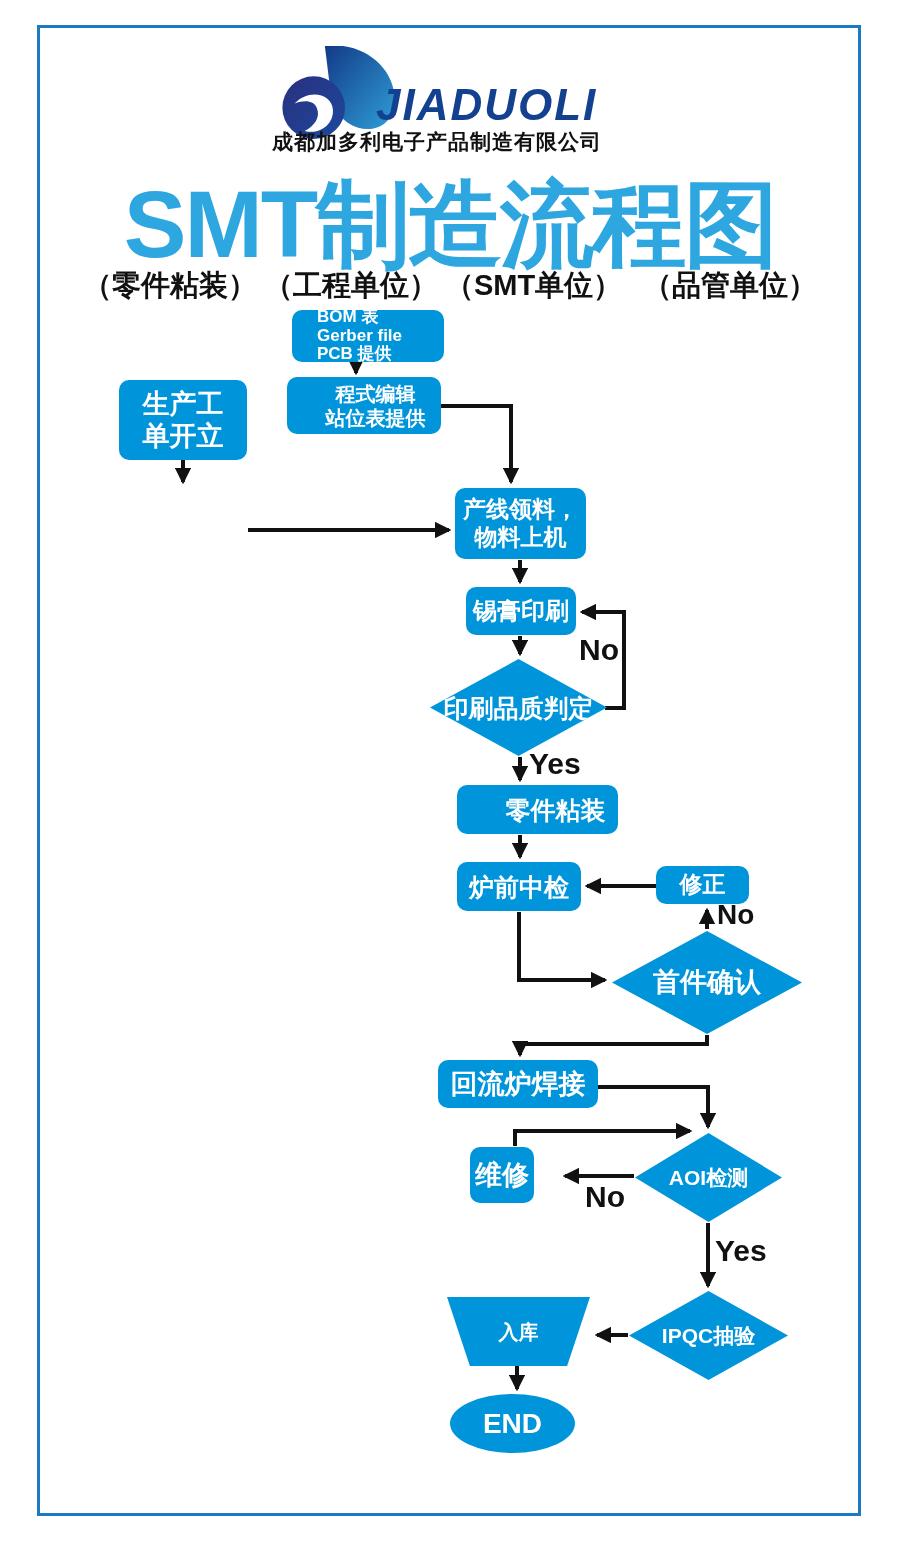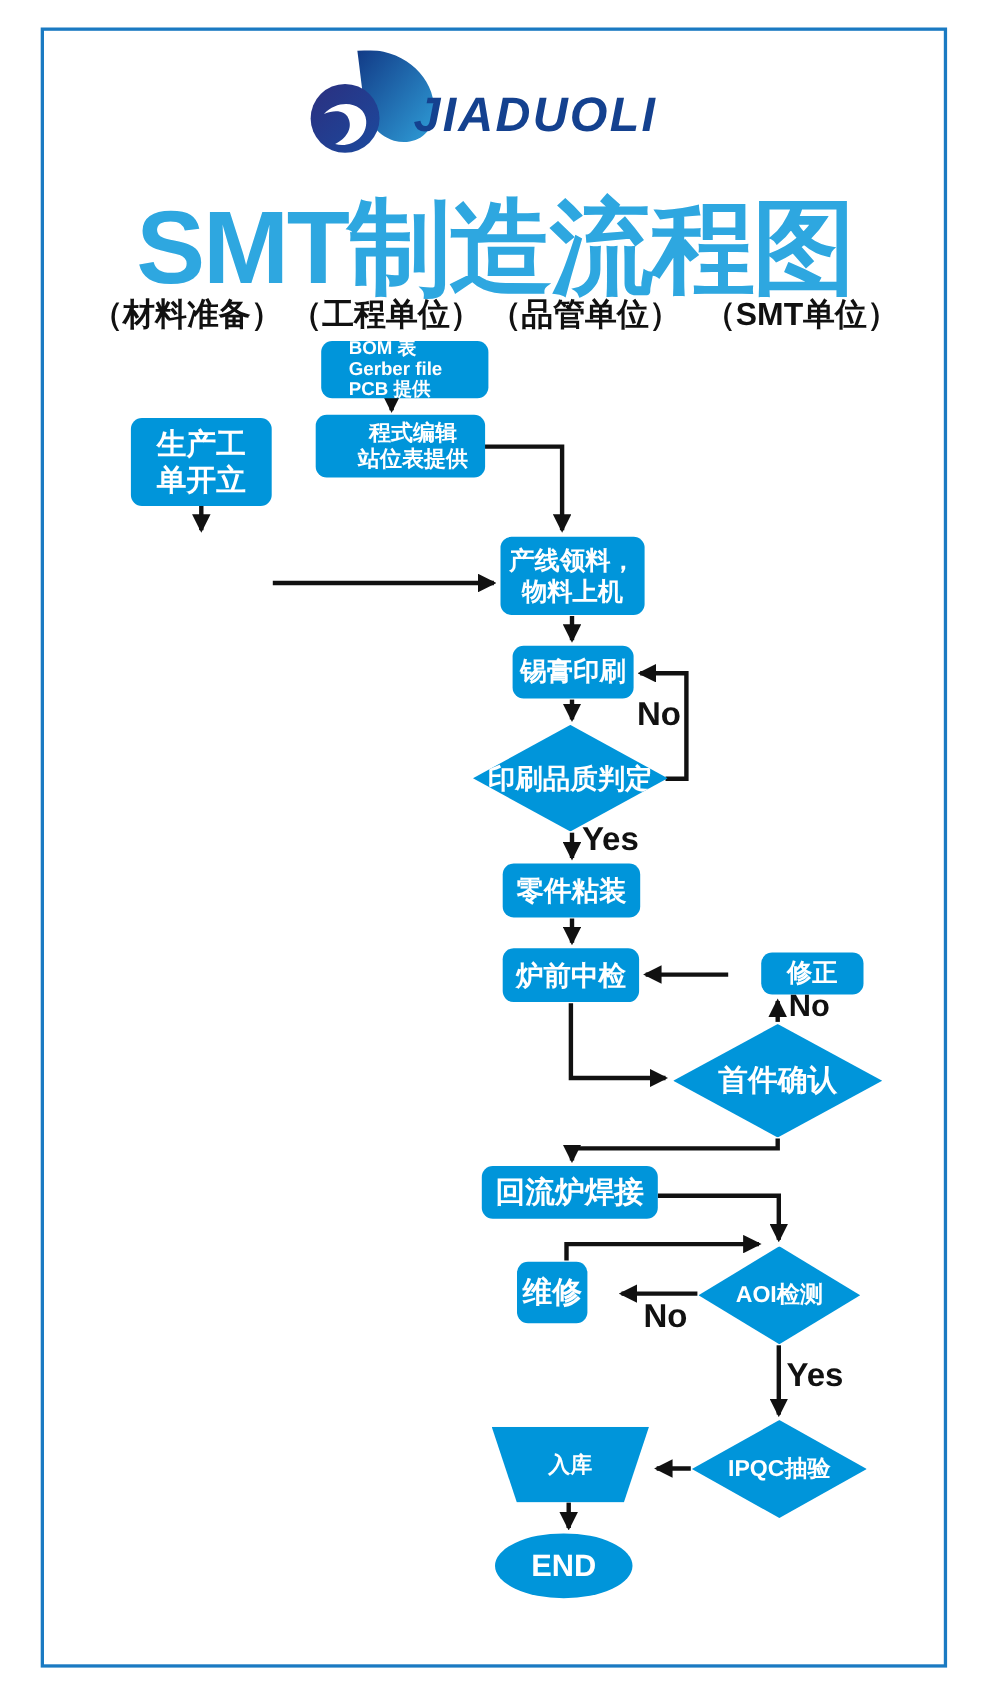--- a/index.html
+++ b/index.html
@@ -46,26 +46,27 @@
       <linearGradient id="gcirc" x1="0" y1="0" x2="1" y2="1">
         <stop offset="0" stop-color="#2b2f7f"></stop>
           <stop offset="1" stop-color="#1b4a9e"></stop>
       </linearGradient>
     </defs>
     <path d="M44,0 C82,-5 113,22 113,52 C114,75 96,86 77,81 C61,76 52,62 50,47 C48,33 46,15 44,0 Z" fill="url(#gsail)"></path>
     <circle cx="33" cy="61" r="31" fill="url(#gcirc)"></circle>
     <path d="M14,57 C28,42 51,47 52,63 C53,78 38,88 24,84 C34,79 40,70 36,61 C33,54 24,53 14,57 Z" fill="#ffffff"></path>
   </svg>
   <div class="brand">JIADUOLI</div>
+  <div class="company">成都加多利电子产品制造有限公司</div>
   <div class="title">SMT制造流程图</div>
   <div class="units">
-    <span>（材料准备）</span>
+    <span>（零件粘装）</span>
     <span>（工程单位）</span>
+    <span>（SMT单位）</span>
     <span>（品管单位）</span>
-    <span>（SMT单位）</span>
   </div>
 
   <svg class="connectors" viewBox="0 0 900 1543">
     <defs>
       <marker id="ah" viewBox="0 0 10 10" refX="8.6" refY="5" markerWidth="4.2" markerHeight="4.2" orient="auto-start-reverse">
         <path d="M0,0 L10,5 L0,10 Z" fill="#111"></path>
       </marker>
     </defs>
     <g stroke="#111" stroke-width="4" fill="none">
       <polyline points="356,361 356,373" marker-end="url(#ah)"></polyline>
@@ -113,29 +114,29 @@
   </div>
 
   <div class="node" style="left:466px;top:587px;width:110px;height:48px;font-size:24px;">
     <div>锡膏印刷</div>
   </div>
 
   <div class="node diamond" style="left:430px;top:659px;width:177px;height:97px;font-size:25px;">
     <div>印刷品质判定</div>
   </div>
 
-  <div class="node" style="left:457px;top:785px;width:125px;height:49px;font-size:25px;">
+  <div class="node" style="left:457px;top:785px;width:125px;height:49px;font-size:25px;padding-left:36px;">
     <div>零件粘装</div>
   </div>
 
   <div class="node" style="left:457px;top:862px;width:124px;height:49px;font-size:25px;">
     <div>炉前中检</div>
   </div>
 
-  <div class="node" style="left:692px;top:866px;width:93px;height:38px;font-size:23px;">
+  <div class="node" style="left:656px;top:866px;width:93px;height:38px;font-size:23px;">
     <div>修正</div>
   </div>
 
   <div class="node" style="left:438px;top:1060px;width:160px;height:48px;font-size:27px;">
     <div>回流炉焊接</div>
   </div>
 
   <div class="node diamond" style="left:612px;top:931px;width:190px;height:103px;font-size:27px;">
     <div>首件确认</div>
   </div>

